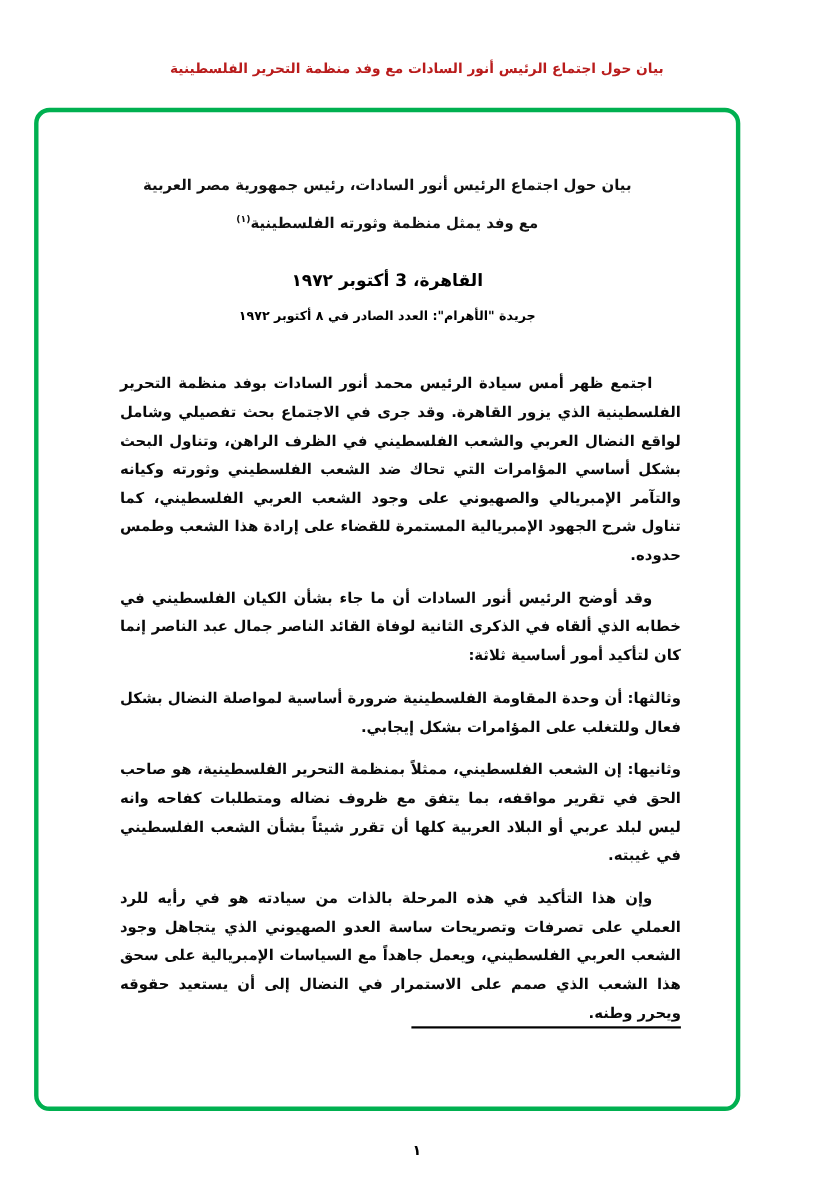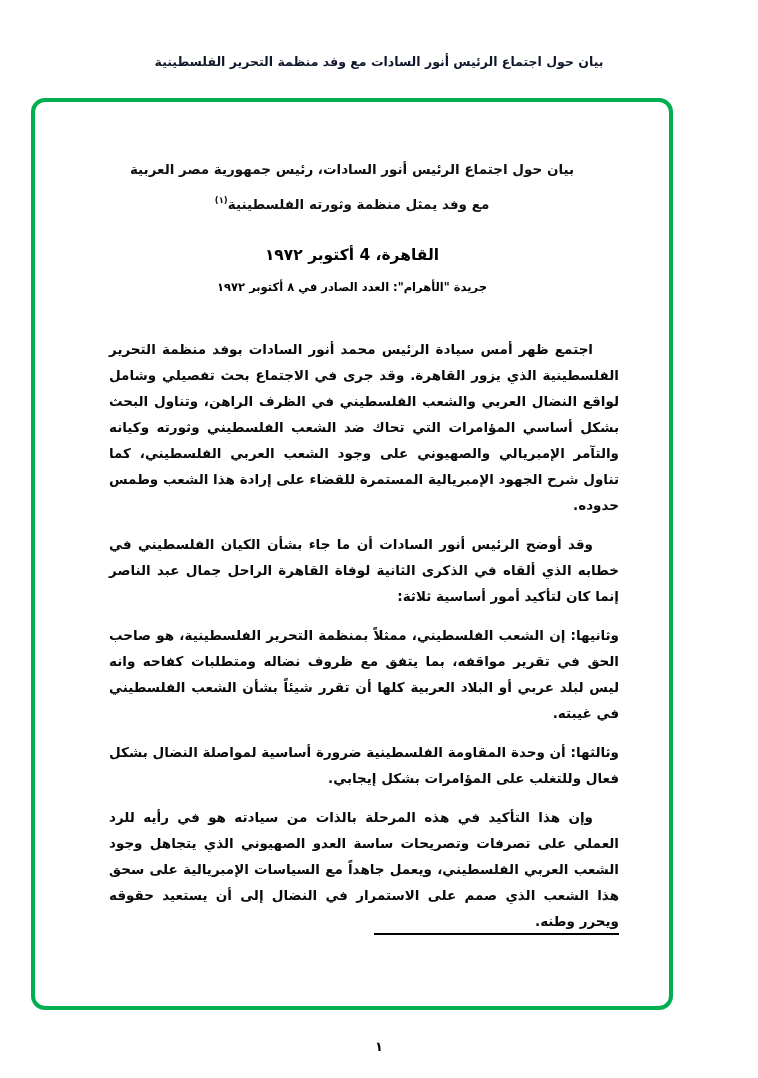--- a/index.html
+++ b/index.html
@@ -18,21 +18,21 @@
     overflow: hidden;
   }
   .top-title {
     position: absolute;
     top: 54px;
     left: 0;
     right: 0;
     text-align: center;
     font-size: 12.5px;
     font-weight: bold;
-    color: #0f172a;
+    color: #b91c1c;
   }
   .green-box {
     position: absolute;
     top: 98px;
     left: 31px;
     width: 642px;
     height: 912px;
     border: 4px solid #00b050;
     border-radius: 14px;
     background: #ffffff;
@@ -112,29 +112,29 @@
 
   <div class="green-box">
 
     <div class="doc-header">
       <div>بيان حول اجتماع الرئيس أنور السادات، رئيس جمهورية مصر العربية</div>
       <div>
         <span>مع وفد يمثل منظمة وثورته الفلسطينية</span><sup class="fn-sup">(١)</sup>
       </div>
     </div>
 
-    <div class="date-line">القاهرة، 4 أكتوبر ١٩٧٢</div>
+    <div class="date-line">القاهرة، 3 أكتوبر ١٩٧٢</div>
 
     <div class="source-line">جريدة "الأهرام": العدد الصادر في ٨ أكتوبر ١٩٧٢</div>
 
     <div class="body-text">
       <p class="indent">اجتمع ظهر أمس سيادة الرئيس محمد أنور السادات بوفد منظمة التحرير الفلسطينية الذي يزور القاهرة. وقد جرى في الاجتماع بحث تفصيلي وشامل لواقع النضال العربي والشعب الفلسطيني في الظرف الراهن، وتناول البحث بشكل أساسي المؤامرات التي تحاك ضد الشعب الفلسطيني وثورته وكيانه والتآمر الإمبريالي والصهيوني على وجود الشعب العربي الفلسطيني، كما تناول شرح الجهود الإمبريالية المستمرة للقضاء على إرادة هذا الشعب وطمس حدوده.</p>
-      <p class="indent">وقد أوضح الرئيس أنور السادات أن ما جاء بشأن الكيان الفلسطيني في خطابه الذي ألقاه في الذكرى الثانية لوفاة القاهرة الراحل جمال عبد الناصر إنما كان لتأكيد أمور أساسية ثلاثة:</p>
+      <p class="indent">وقد أوضح الرئيس أنور السادات أن ما جاء بشأن الكيان الفلسطيني في خطابه الذي ألقاه في الذكرى الثانية لوفاة القائد الناصر جمال عبد الناصر إنما كان لتأكيد أمور أساسية ثلاثة:</p>
+      <p>وثالثها: أن وحدة المقاومة الفلسطينية ضرورة أساسية لمواصلة النضال بشكل فعال وللتغلب على المؤامرات بشكل إيجابي.</p>
       <p>وثانيها: إن الشعب الفلسطيني، ممثلاً بمنظمة التحرير الفلسطينية، هو صاحب الحق في تقرير مواقفه، بما يتفق مع ظروف نضاله ومتطلبات كفاحه وانه ليس لبلد عربي أو البلاد العربية كلها أن تقرر شيئاً بشأن الشعب الفلسطيني في غيبته.</p>
-      <p>وثالثها: أن وحدة المقاومة الفلسطينية ضرورة أساسية لمواصلة النضال بشكل فعال وللتغلب على المؤامرات بشكل إيجابي.</p>
       <p class="indent">وإن هذا التأكيد في هذه المرحلة بالذات من سيادته هو في رأيه للرد العملي على تصرفات وتصريحات ساسة العدو الصهيوني الذي يتجاهل وجود الشعب العربي الفلسطيني، ويعمل جاهداً مع السياسات الإمبريالية على سحق هذا الشعب الذي صمم على الاستمرار في النضال إلى أن يستعيد حقوقه ويحرر وطنه.</p>
     </div>
 
     <div class="footnote-area">
       <hr class="footnote-rule">
     </div>
 
   </div>
 
   <div class="page-number">١</div>

